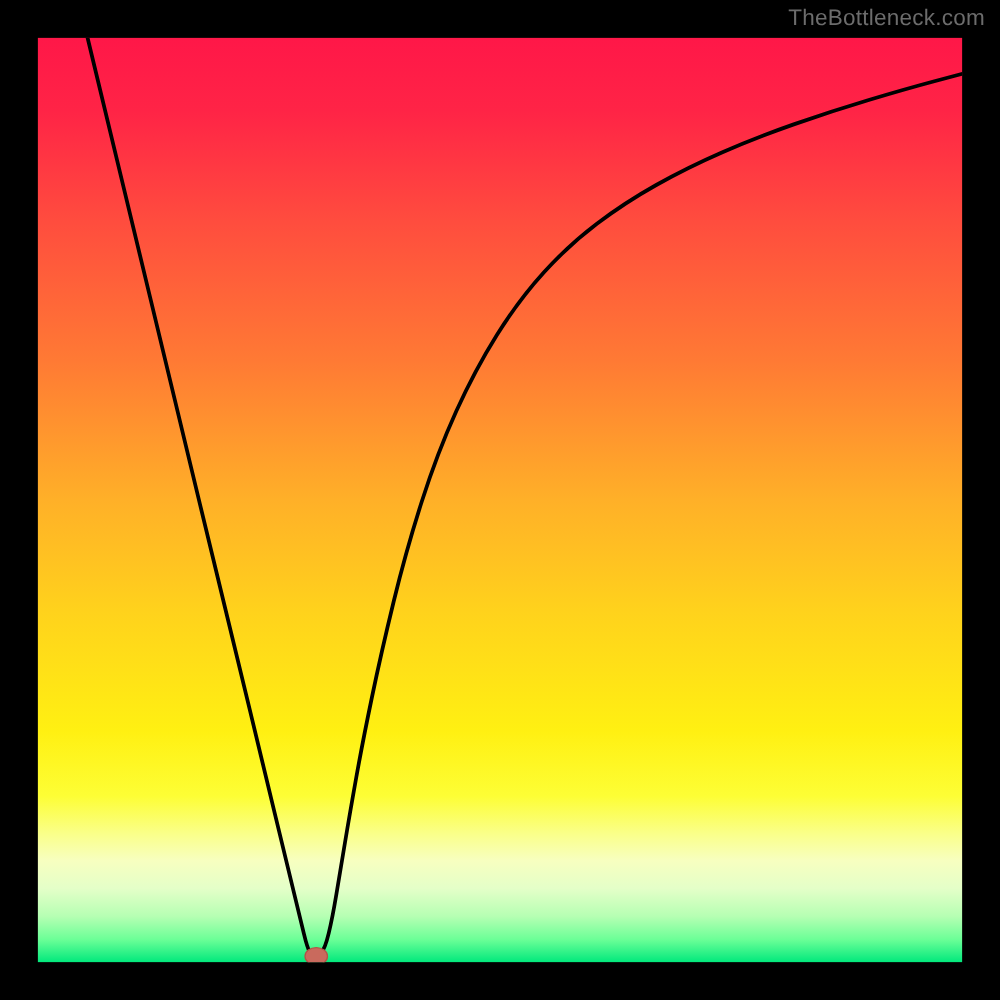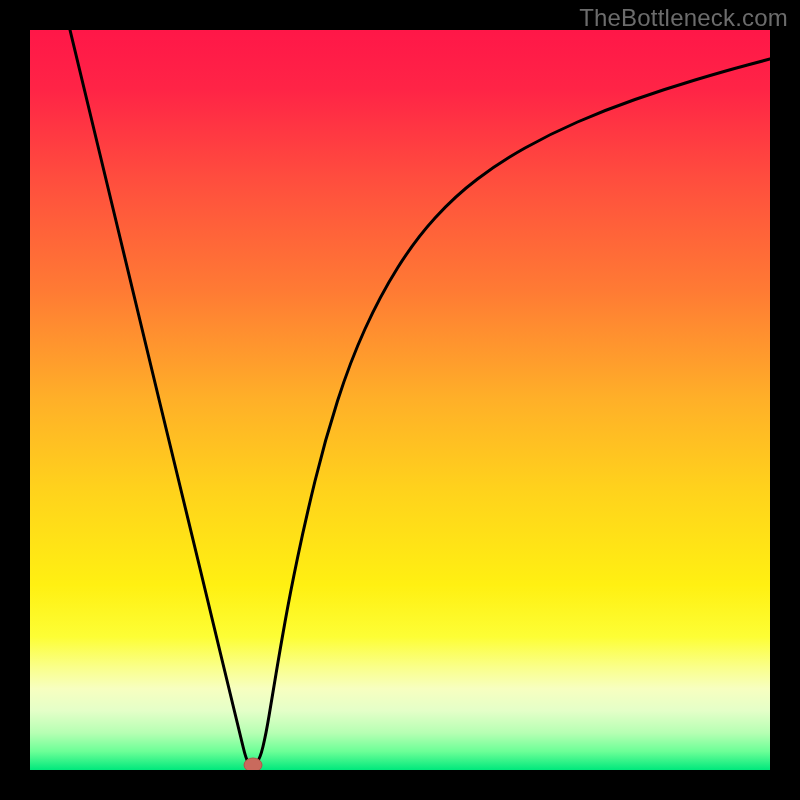--- a/index.html
+++ b/index.html
@@ -37,21 +37,21 @@
     left: 0;
     top: 0;
     width: 100%;
     height: 100%;
   }
   .watermark {
     position: absolute;
     top: 4px;
     right: 12px;
     color: #6c6c6c;
-    font-size: 24px;
+    font-size: 18px;
     font-weight: 500;
     letter-spacing: 0.2px;
   }
 </style>
 </head>
 <body>
 
 <div class="frame">
   <div class="watermark">TheBottleneck.com</div>
   <div class="plot">

